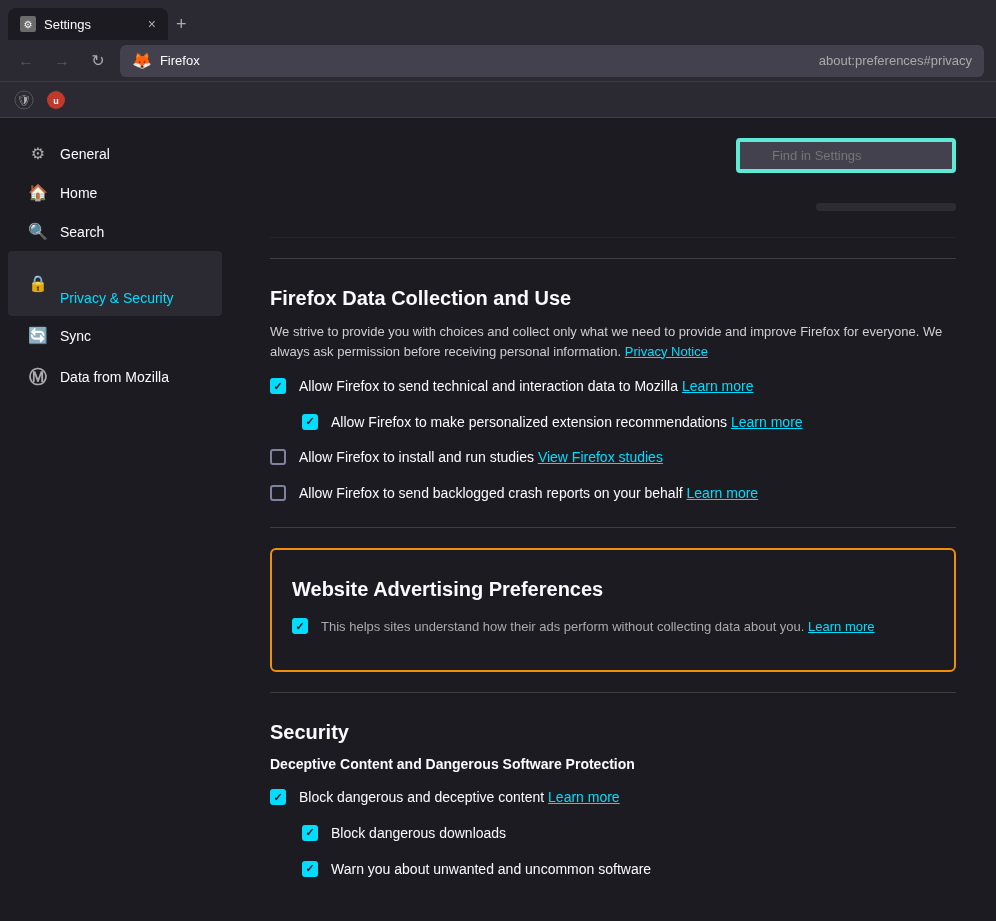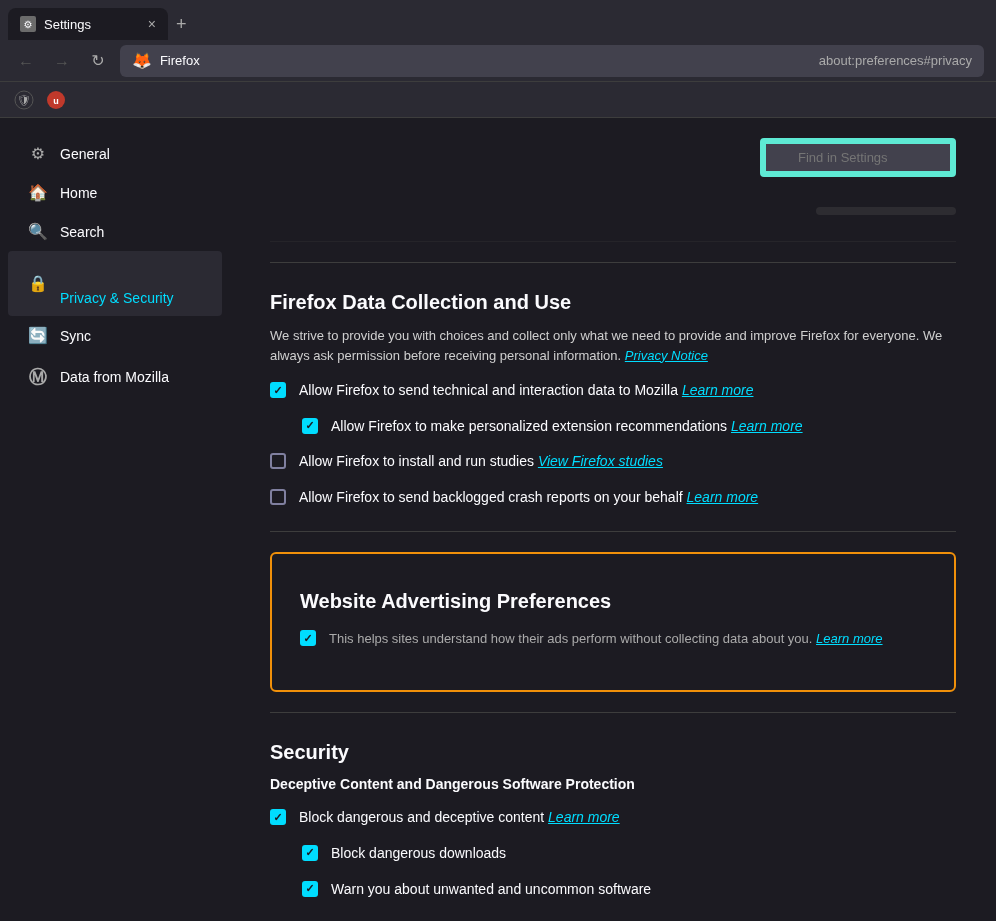--- a/index.html
+++ b/index.html
@@ -31,43 +31,43 @@
     .sidebar-item { display: flex; align-items: center; gap: 12px; padding: 10px 20px; cursor: pointer; color: #fbfbfe; font-size: 14px; border-radius: 4px; margin: 0 8px; }
     .sidebar-item.active { background: #2b2a33; color: #00ddff; }
     .sidebar-item.active .sidebar-icon { color: #00ddff; }
     .sidebar-icon { font-size: 16px; color: #aaa; width: 20px; text-align: center; }
 
     
     .content { flex: 1; background: #1c1b22; overflow-y: auto; padding: 20px 40px; }
 
     
     .find-bar { display: flex; justify-content: flex-end; margin-bottom: 20px; }
-    .find-input { background: #42414d; border: 6px solid #5eead4; border-radius: 4px; padding: 6px 4px 6px 32px; color: #fbfbfe; font-size: 13px; width: 196px; outline: none; position: relative; }
+    .find-input { background: #42414d; border: 4px solid #5eead4; border-radius: 4px; padding: 6px 4px 6px 32px; color: #fbfbfe; font-size: 13px; width: 220px; outline: none; position: relative; }
     .find-wrapper { position: relative; display: inline-block; }
     .find-wrapper::before { content: '🔍'; position: absolute; left: 8px; top: 50%; transform: translateY(-50%); font-size: 12px; pointer-events: none; }
 
     
     .section { margin-bottom: 24px; }
     .section-title { font-size: 20px; font-weight: 600; color: #fbfbfe; margin-bottom: 12px; padding-top: 8px; }
     .section-divider { border: none; border-top: 1px solid #3d3d3d; margin: 20px 0; }
     .section-desc { font-size: 13px; color: #cfcfcf; line-height: 1.5; margin-bottom: 12px; }
 
     
     .checkbox-item { display: flex; align-items: flex-start; gap: 13px; margin: 16px 0; }
     .checkbox-item.indent { margin-left: 32px; }
     .cb { width: 16px; height: 16px; border-radius: 3px; flex-shrink: 0; margin-top: 1px; display: flex; align-items: center; justify-content: center; cursor: pointer; }
     .cb.checked { background: #0df; border: none; }
     .cb.unchecked { background: transparent; border: 2px solid #8080a0; }
     .cb.checked::after { content: '✓'; color: #1c1b22; font-size: 11px; font-weight: bold; }
     .checkbox-label { font-size: 14px; color: #fbfbfe; line-height: 1.4; }
     .checkbox-sub { font-size: 13px; color: #aaa; margin-top: 2px; text-align: right; }
-    .link { color: #00ddff; text-decoration: underline; cursor: pointer; font-style: italic; }
-
-    
-    .highlight-section { border: 2px solid #f0900a; border-radius: 6px; padding: 28px; margin: 16px 0; background: #1c1b22; }
+    .link { color: #00ddff; text-decoration: underline; cursor: pointer; }
+
+    
+    .highlight-section { border: 2px solid #f0900a; border-radius: 6px; padding: 20px; margin: 16px 0; background: #1c1b22; }
     .highlight-section .section-title { font-size: 20px; }
 
     
     ::-webkit-scrollbar { width: 8px; }
     ::-webkit-scrollbar-track { background: #1c1b22; }
     ::-webkit-scrollbar-thumb { background: #555; border-radius: 4px; }
 
     
     .faded-top { opacity: 0.3; margin-bottom: 8px; font-size: 13px; color: #aaa; border-bottom: 1px solid #3d3d3d; padding-bottom: 16px; }
     .faded-bar { height: 8px; background: #3d3d3d; border-radius: 4px; margin: 4px 0; width: 60%; }

